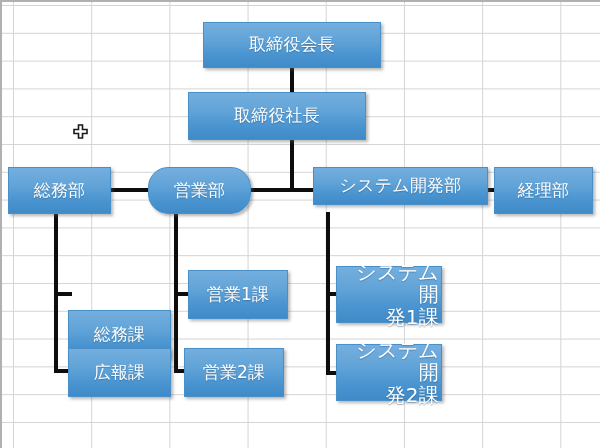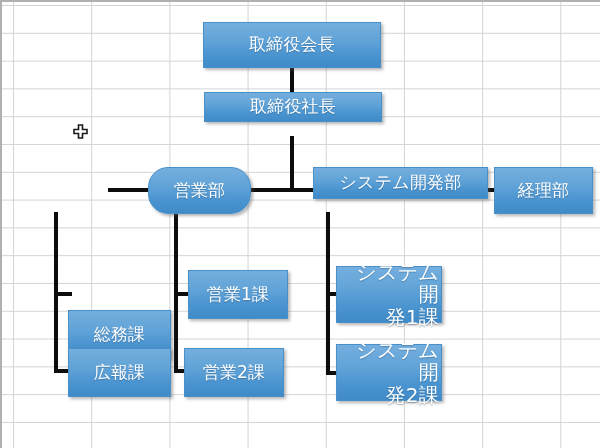--- a/index.html
+++ b/index.html
@@ -103,26 +103,27 @@
   <div class="conn conn-v" style="left:174px; top:212px; height:161px;"></div>
   <div class="conn conn-h" style="left:174px; top:292px; width:18px;"></div>
   <div class="conn conn-h" style="left:174px; top:369px; width:18px;"></div>
 
   <div class="conn conn-v" style="left:326px; top:212px; height:163px;"></div>
   <div class="conn conn-h" style="left:326px; top:292px; width:14px;"></div>
   <div class="conn conn-h" style="left:326px; top:371px; width:14px;"></div>
 
   <div class="node" style="left:203px; top:22px; width:178px; height:46px;">取締役会長</div>
 
-  <div class="node" style="left:204px; top:92px; width:178px; height:30px;">取締役社長</div>
+  <div class="node" style="left:188px; top:92px; width:178px; height:48px;">取締役社長</div>
 
+  <div class="node" style="left:8px; top:167px; width:103px; height:47px;">総務部</div>
 
   <div class="node" style="left:148px; top:167px; width:103px; height:47px;border-radius:20px;">営業部</div>
 
-  <div class="node" style="left:313px; top:167px; width:175px; height:32px;">システム開発部</div>
+  <div class="node" style="left:313px; top:167px; width:175px; height:38px;">システム開発部</div>
 
   <div class="node" style="left:494px; top:167px; width:99px; height:47px;">経理部</div>
 
   <div class="node" style="left:68px; top:270px; width:103px; height:49px;margin-top:40px;">総務課</div>
 
   <div class="node" style="left:188px; top:270px; width:100px; height:49px;">営業1課</div>
 
   <div class="node small" style="left:336px; top:266px; width:106px; height:57px;">システム開
 発1課</div>
 

